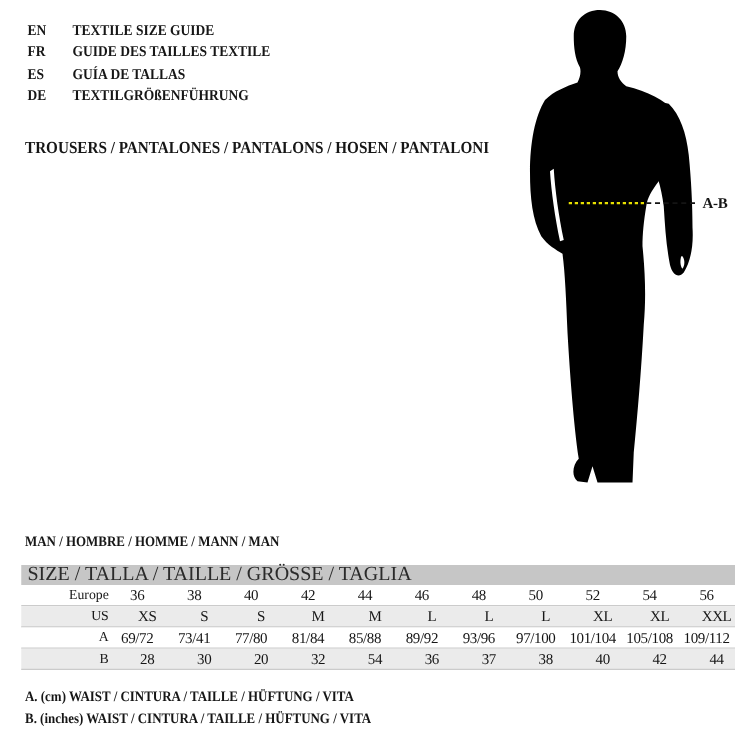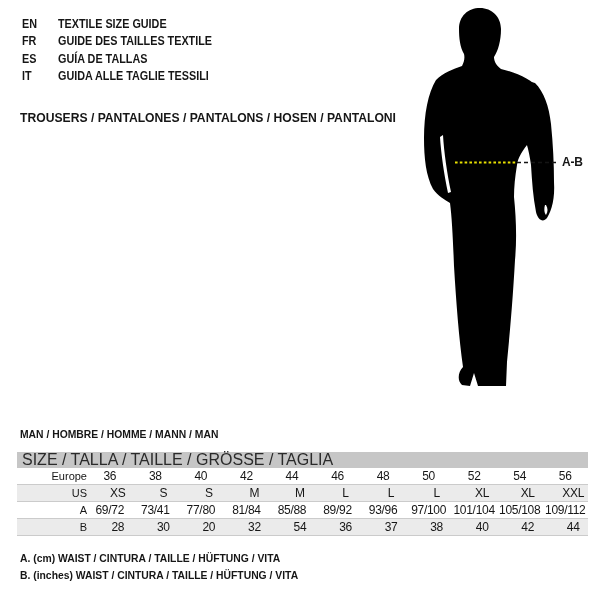--- a/index.html
+++ b/index.html
@@ -1,18 +1,18 @@
 <!DOCTYPE html>
 <html><head>
 <meta charset="utf-8">
 <style>
   html,body{margin:0;padding:0;background:#fff;}
   #page{
     position:relative;width:600px;height:600px;background:#ffffff;overflow:hidden;
-    font-family:Liberation Sans, sans-serif;color:#161616;
+    font-family:Liberation Serif, serif;color:#161616;
   }
   .cond{transform:scaleX(0.9);transform-origin:0 50%;white-space:nowrap;}
   
   #langs{position:absolute;left:22px;top:16px;}
   .lang-row{display:flex;height:17.3px;line-height:17.3px;font-size:12px;font-weight:bold;}
   .lang-code{width:36px;}
   
   #product-heading{position:absolute;left:20px;top:111px;font-size:13.5px;font-weight:bold;line-height:14px;}
   
   #fig{position:absolute;left:0;top:0;width:600px;height:600px;}
@@ -45,22 +45,22 @@
     </div>
     <div class="lang-row">
       <span class="lang-code cond">FR</span>
       <span class="cond">GUIDE DES TAILLES TEXTILE</span>
     </div>
     <div class="lang-row">
       <span class="lang-code cond">ES</span>
       <span class="cond">GUÍA DE TALLAS</span>
     </div>
     <div class="lang-row">
-      <span class="lang-code cond">IT</span>
-      <span class="cond">GUIDA ALLE TAGLIE TESSILI</span>
+      <span class="lang-code cond">DE</span>
+      <span class="cond">TEXTILGRÖßENFÜHRUNG</span>
     </div>
   </div>
 
   <div id="product-heading" class="cond">TROUSERS / PANTALONES / PANTALONS / HOSEN / PANTALONI</div>
 
   <svg id="fig" viewBox="0 0 600 600" xmlns="http://www.w3.org/2000/svg">
     <path fill="#000000" d="M480,8 C492,8 501,17 501,29 C501,41 498,51 494,57 C494,62 497,66 501,69
          C518,73 532,80 539,89 C543,96 545,104 545,112 C541,125 534,136 527,145
          C521,153 518,158 517,165 C515,177 514,187 514,197 C516,217 517,238 515,260
          C513,297 510,332 507,362 L506,386 L478,386 L474,373 L470,386 L462,385

